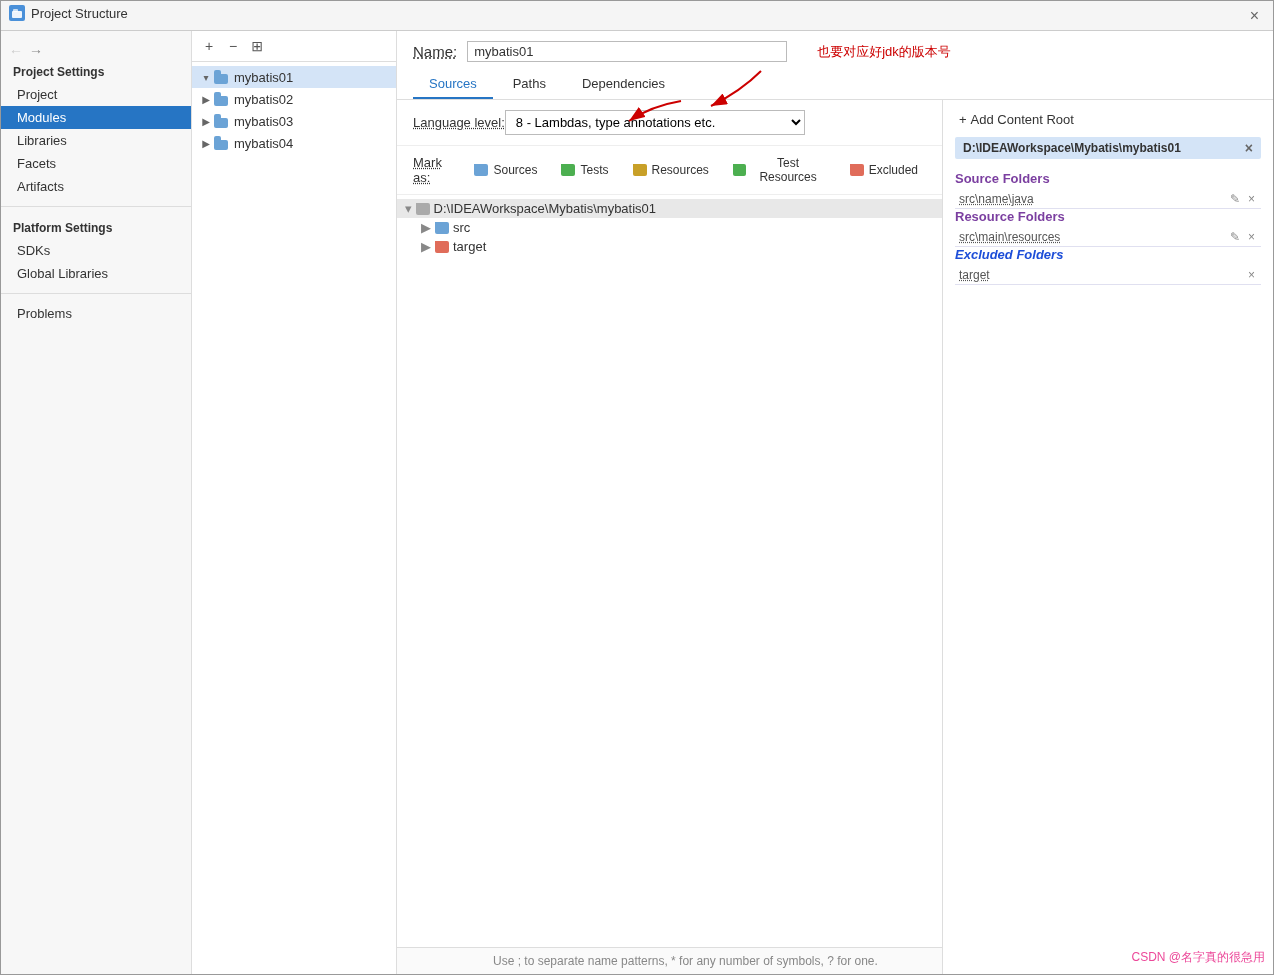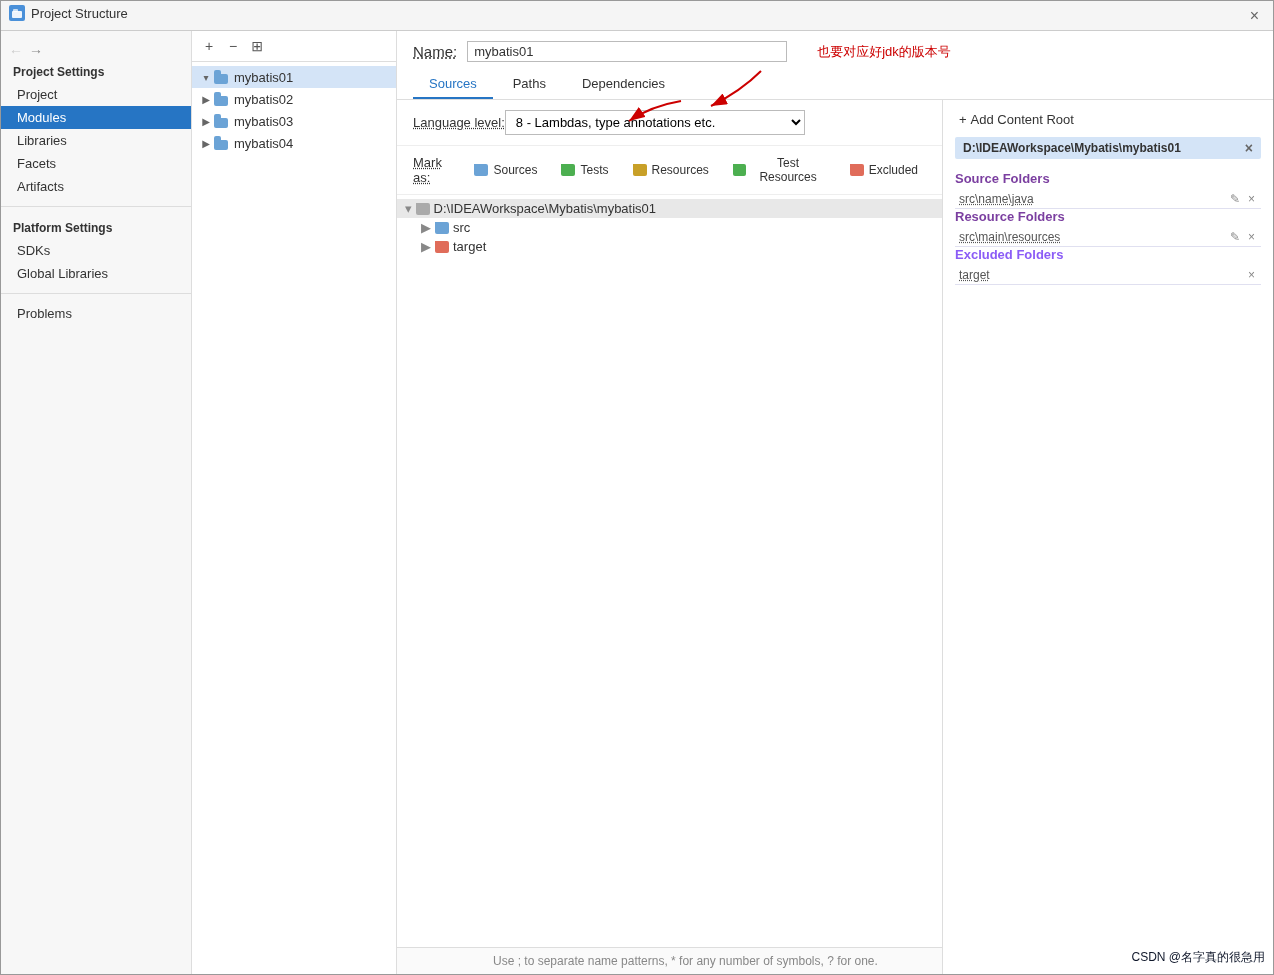--- a/index.html
+++ b/index.html
@@ -366,21 +366,21 @@
     .folder-section {
       margin-bottom: 0;
     }
     .folder-section-title {
       font-size: 13px;
       font-weight: bold;
       color: #7b3fa0;
       margin-bottom: 4px;
     }
     .folder-section-title.resource { color: #7b3fa0; }
-    .folder-section-title.excluded { color: #8b5cf6; }
+    .folder-section-title.excluded { color: #1d4ed8; font-style: italic; }
     .folder-entry {
       display: flex;
       align-items: center;
       justify-content: space-between;
       padding: 2px 4px;
       border-bottom: 1px solid #e0e0f0;
     }
     .folder-entry-path {
       font-size: 12px;
       color: #555;
@@ -398,21 +398,21 @@
       color: #888;
       font-size: 12px;
       padding: 0 2px;
     }
     
     .watermark {
       position: absolute;
       bottom: 8px;
       right: 8px;
       font-size: 12px;
-      color: #0f172a;
+      color: #ec4899;
     }
     
     .nav-arrows {
       display: flex;
       align-items: center;
       gap: 6px;
       padding: 2px 8px;
     }
     .nav-arrow {
       font-size: 14px;

